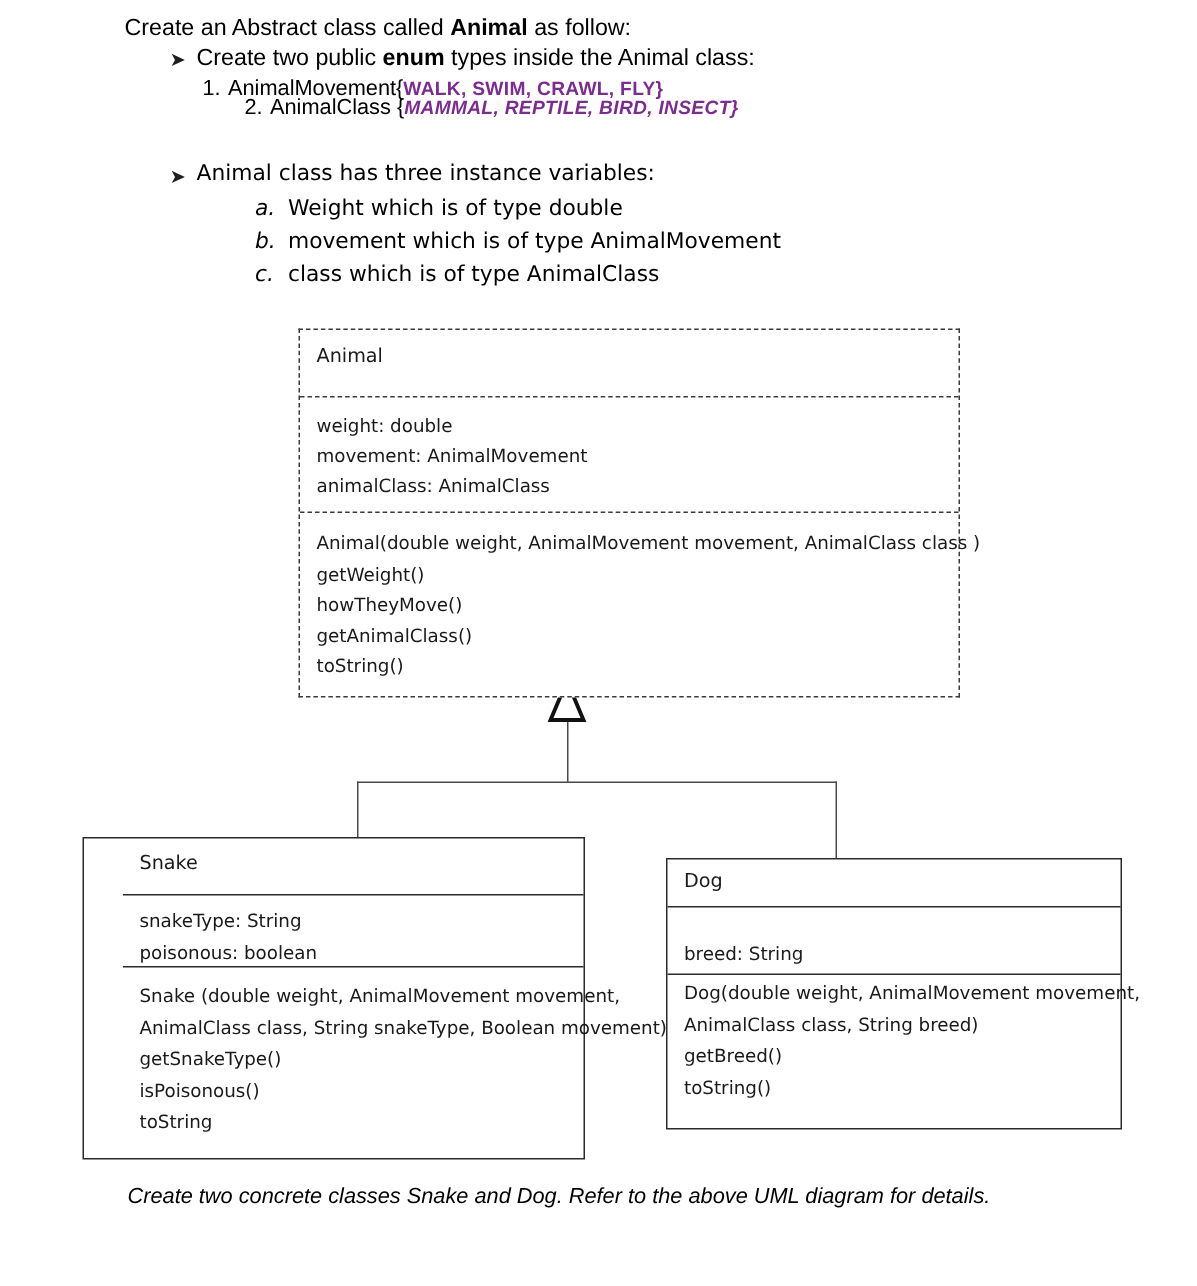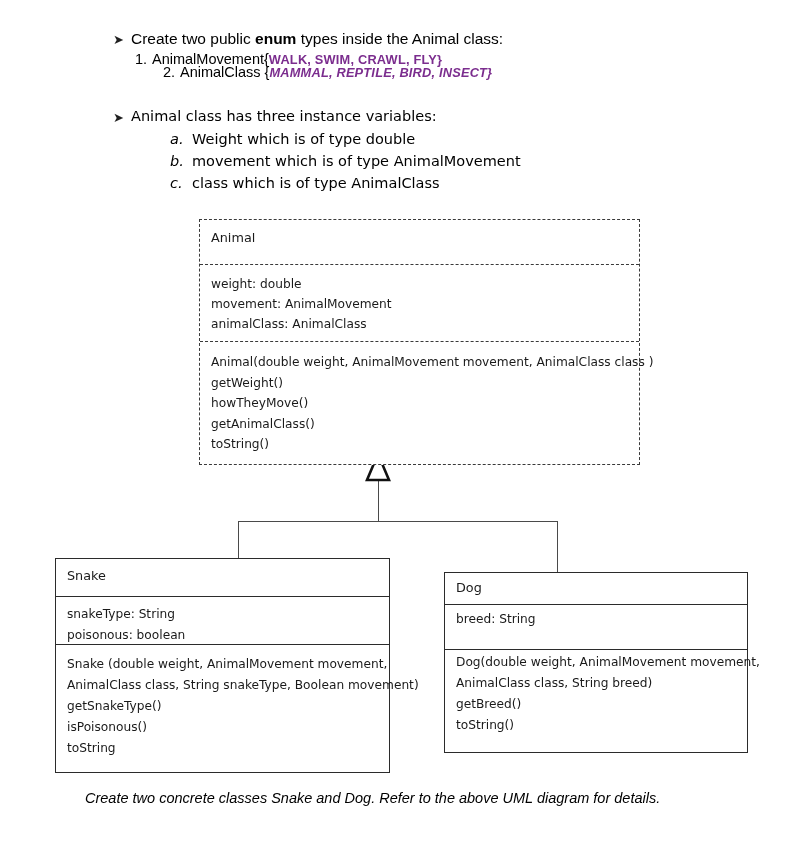--- a/index.html
+++ b/index.html
@@ -132,29 +132,29 @@
     white-space: nowrap;
   }
 
   
   #animal-box { left: 199px; top: 219px; width: 441px; height: 246px; }
   #animal-name-cmp   { height: 44px; padding-top: 10px; }
   #animal-attrs-cmp  { height: 77px; padding-top: 9px; line-height: 20px; }
   #animal-ops-cmp    { height: 122px; padding-top: 10px; line-height: 20.5px; }
 
   
-  #snake-box { left: 55px; top: 558px; width: 335px; height: 215px; }
+  #snake-box { left: 55px; top: 558px; width: 335px; height: 215px; padding-left: 26px; }
   #snake-name-cmp  { height: 37px; padding-top: 9px; }
   #snake-attrs-cmp { height: 48px; padding-top: 7px; line-height: 21px; }
   #snake-ops-cmp   { height: 127px; padding-top: 9px; line-height: 21px; }
 
   
   #dog-box { left: 444px; top: 572px; width: 304px; height: 181px; }
   #dog-name-cmp  { height: 31px; padding-top: 7px; }
-  #dog-attrs-cmp { height: 45px; padding-top: 4px; line-height: 21px; }
+  #dog-attrs-cmp { height: 45px; padding-top: 21px; line-height: 21px; }
   #dog-ops-cmp   { height: 102px; padding-top: 2px; line-height: 21px; }
 
   
   .conn {
     position: absolute;
     background: #4a4a4a;
   }
   .conn.v { width: 1.4px; }
   .conn.h { height: 1.4px; }
 
@@ -170,20 +170,21 @@
     top: 452px;
     width: 26px;
     height: 30px;
   }
 </style>
 </head>
 <body>
 
 <div id="page">
 
+  <div class="prose-line" id="intro-line"><span>Create an Abstract class called </span><span class="bold">Animal</span><span> as follow:</span></div>
 
   <span class="arrow-bullet" style="left:113px; top:33px;">➤</span>
 
   <div class="prose-line" id="enum-heading"><span>Create two public </span><span class="bold">enum</span><span> types inside the Animal class:</span></div>
 
   <div class="numbered" style="left:135px; top:51px;"><span class="num-marker">1.</span><span>AnimalMovement{</span><span class="enumvals" style="color:#7B2D8E;margin-top:28px;">WALK, SWIM, CRAWL, FLY</span><span class="enumvals" style="color:#7B2D8E;">}</span></div>
 
   <div class="numbered" style="left:135px; top:64px;margin-left:28px;"><span class="num-marker">2.</span><span>AnimalClass {</span><span class="enumvals italic" style="color:#7B2D8E;">MAMMAL, REPTILE, BIRD, INSECT</span><span class="enumvals italic" style="color:#7B2D8E;">}</span></div>
 
   <span class="arrow-bullet" style="left:113px; top:111px;">➤</span>

